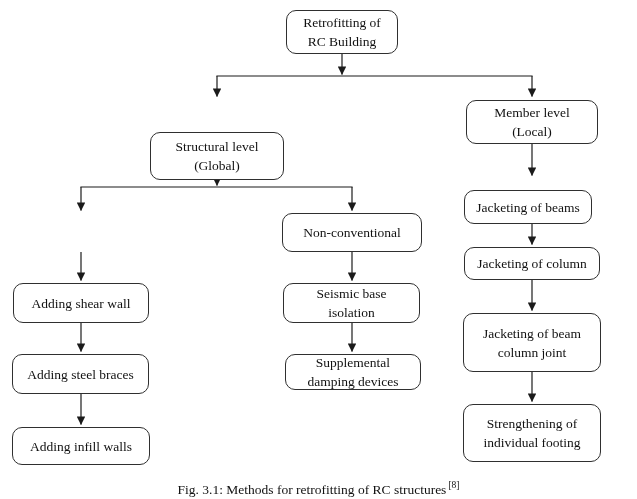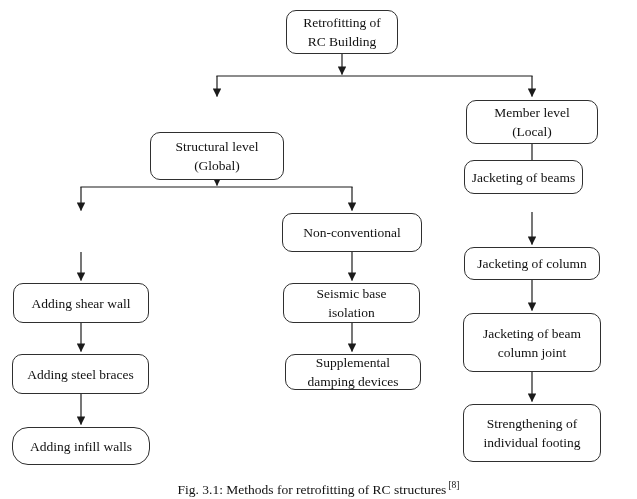--- a/index.html
+++ b/index.html
@@ -42,24 +42,24 @@
     white-space: pre-line;
   }
   
   .nd-root          { left: 286px; top: 10px;  width: 112px; height: 44px; }
   .nd-structural    { left: 150px; top: 100px; width: 134px; height: 48px; margin-top: 32px; }
   .nd-member        { left: 466px; top: 100px; width: 132px; height: 44px; }
   .nd-conventional  { left: 12px;  top: 213px; width: 137px; height: 39px; }
   .nd-nonconv       { left: 282px; top: 213px; width: 140px; height: 39px; }
   .nd-shear         { left: 13px;  top: 283px; width: 136px; height: 40px; }
   .nd-steel         { left: 12px;  top: 354px; width: 137px; height: 40px; }
-  .nd-infill        { left: 12px;  top: 427px; width: 138px; height: 38px; border-radius: 16px; }
+  .nd-infill        { left: 12px;  top: 427px; width: 138px; height: 38px; }
   .nd-seismic       { left: 283px; top: 283px; width: 137px; height: 40px; }
   .nd-damping       { left: 285px; top: 354px; width: 136px; height: 36px; }
-  .nd-jbeams        { left: 464px; top: 160px; width: 119px; height: 34px; }
+  .nd-jbeams        { left: 464px; top: 190px; width: 128px; height: 34px; }
   .nd-jcolumn       { left: 464px; top: 247px; width: 136px; height: 33px; }
   .nd-jjoint        { left: 463px; top: 313px; width: 138px; height: 59px; }
   .nd-footing       { left: 463px; top: 404px; width: 138px; height: 58px; border-radius: 10px; }
   .caption {
     position: absolute;
     left: 0;
     right: 0;
     top: 474px;
     text-align: center;
     font-size: 13.5px;

